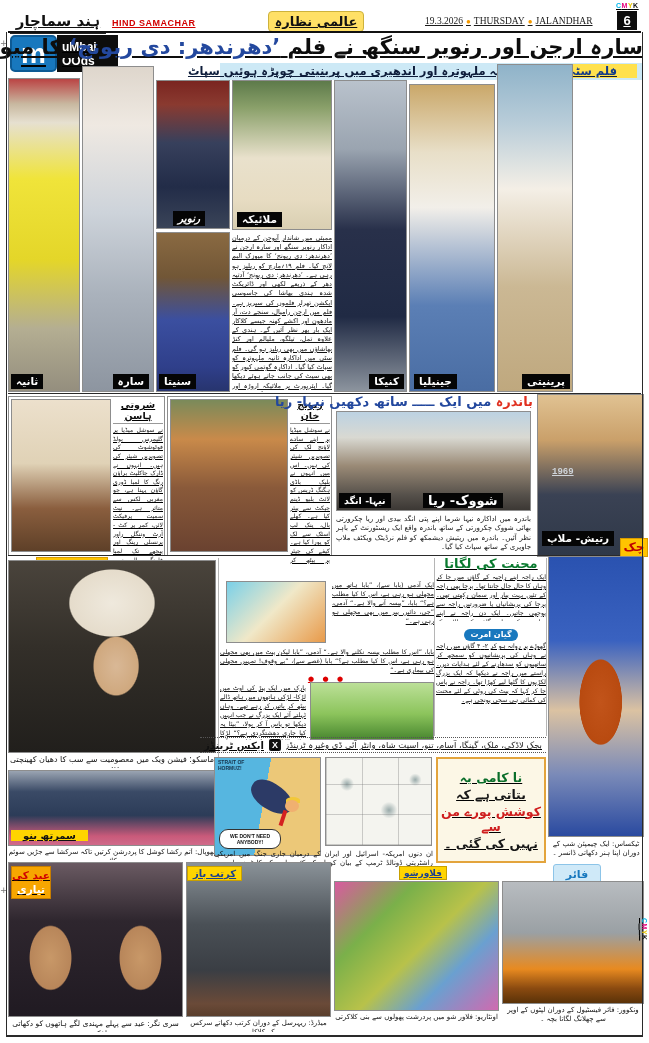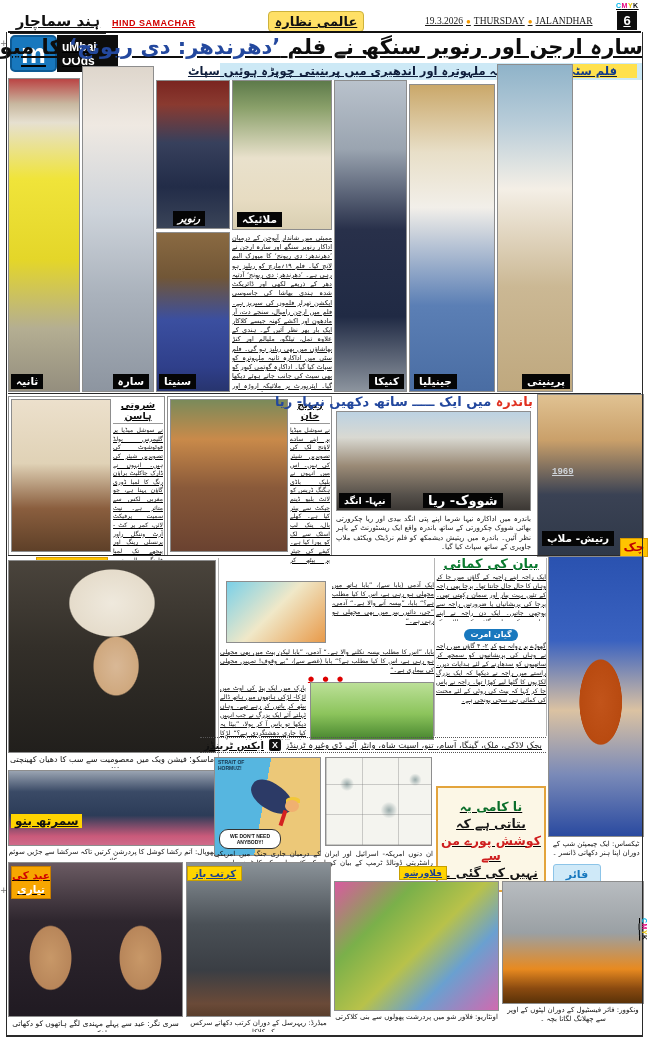--- a/index.html
+++ b/index.html
@@ -95,21 +95,21 @@
      border:1px solid #2a9fd8;box-sizing:border-box;clip-path:polygon(0 50%,14px 0,100% 0,100% 100%,14px 100%);
      direction:rtl;text-align:center;font-size:15px;font-weight:bold;color:#1b4f9e;line-height:20px;}
   #dots{color:#d00;font-weight:bold;letter-spacing:3px;text-align:center;font-size:7px;}
   
   #story-hl{color:#0a7a2f;font-size:13px;font-weight:bold;direction:rtl;text-align:center;line-height:16px;}
   .ribbon{display:inline-block;background:#1878be;color:#fff;border-radius:8px;padding:0 6px;
           font-size:8px;font-weight:bold;line-height:12px;}
   
   #quote{left:436px;top:757px;width:110px;height:106px;background:#fcf7e6;border:2px solid #e3a43c;
          box-sizing:border-box;display:flex;flex-direction:column;justify-content:center;gap:2px;
-         direction:rtl;text-align:center;font-weight:bold;font-size:12.5px;margin-top:29px;}
+         direction:rtl;text-align:center;font-weight:bold;font-size:12.5px;}
   #quote .g{color:#0a6e2a}#quote .b{color:#171717}#quote .r{color:#cf1f1f}
   
   #xtrends{left:200px;top:737px;width:346px;height:16px;border-top:1px dotted #555;border-bottom:1px dotted #555;
            display:flex;flex-direction:row-reverse;align-items:center;gap:5px;direction:rtl;
            padding:0 4px;box-sizing:border-box;}
   #xtrends .t1{font-size:10px;font-weight:bold;color:#111;white-space:nowrap;}
   #xicon{width:12px;height:12px;background:#111;color:#fff;font-size:9px;font-weight:bold;text-align:center;
          line-height:12px;border-radius:2px;font-family:"Liberation Sans",sans-serif;flex:0 0 12px;}
   #xtrends .t2{font-size:8.5px;color:#222;white-space:nowrap;overflow:hidden;}
   
@@ -225,37 +225,37 @@
     <span class="abs" style="left:14px;top:72px;color:#cfd4da;font-family:'Liberation Mono',monospace;font-size:9px;font-weight:bold">1969</span>
     <span class="nl" style="left:4px;bottom:10px">رتیش- ملاپ</span>
   </div>
 
   <div class="hrule" style="left:8px;top:555px;width:633px;height:1px"></div>
 
   <div class="ylabel" style="left:36px;top:557px;width:70px;height:17px;font-size:12px;line-height:17px">معصومیت</div>
   <div class="ph ph-model" style="left:8px;top:560px;width:208px;height:193px"></div>
   <div class="cap" style="left:8px;top:755px;width:208px;height:13px;text-align:center;font-size:8px">ماسکو: فیشن ویک میں معصومیت سے سب کا دھیان کھینچتی ماڈل ۔</div>
   <div class="ph ph-dancers" style="left:8px;top:770px;width:208px;height:76px">
-    <span class="abs" style="left:2px;bottom:17px;background:#ffd400;color:#111;font-size:12px;font-weight:bold;padding:0 4px;direction:rtl">سمرتھ بنو</span>
+    <span class="abs" style="left:2px;bottom:4px;background:#ffd400;color:#111;font-size:10px;font-weight:bold;padding:0 12px;direction:rtl">سمرتھ بنو</span>
   </div>
   <div class="cap" style="left:8px;top:848px;width:208px;height:12px;font-size:7px;text-align:center">بھوپال: آتم رکشا کوشل کا پردرشن کرتیں تاکہ سرکشا سے جڑیں سوئم سیوکائیں ۔</div>
 
   <div class="vrule" style="left:218px;top:558px;height:300px"></div>
   <div class="abs" style="left:220px;top:556px;width:214px;height:184px">
     <div class="ph cart1" style="left:6px;top:25px;width:100px;height:62px"></div>
     <div class="abs txtcol" style="right:0;top:25px;width:102px;height:64px;font-size:6.3px">ایک آدمی (بابا سے)، ”بابا ہاتھ میں مچھلی ہو رہی ہے، اس کا کیا مطلب ہے؟“ بابا، ”پیسہ آنے والا ہے۔“ آدمی، ”جی، دائیں پیر میں بھی مچھلی ہو رہی ہے۔“</div>
     <div class="abs txtcol" style="left:0;top:92px;width:214px;height:26px;font-size:6.3px">بابا، ”اس کا مطلب پیسہ نکلنے والا ہے۔“ آدمی، ”بابا لیکن پیٹ میں بھی مچھلی ہو رہی ہے، اس کا کیا مطلب ہے؟“ بابا (غصے سے)، ”بے وقوف! تمہیں مچھلی کی بیماری ہے۔“</div>
     <div id="dots" class="abs" style="left:0;top:119px;width:214px">● ● ●</div>
     <div class="abs txtcol" style="left:0;top:128px;width:86px;height:56px;font-size:6.3px">پارک میں ایک پیڑ کی اوٹ میں لڑکا- لڑکی ہاتھوں میں ہاتھ ڈالے بیٹھ کر باتیں کر رہے تھے۔ وہاں ٹہلتے آئے ایک بزرگ نے جب انہیں دیکھا تو پاس آ کر بولا، ”بیٹا یہ کیا جاری دھشتگردی ہے؟“ لڑکا بولا، ”انکل عینک اتاریئے، آپ دھشتگردی کو بھی عشق کہہ دیں گے!“</div>
     <div class="ph cart2" style="left:90px;top:126px;width:124px;height:58px"></div>
   </div>
 
   <div class="vrule" style="left:434px;top:558px;height:178px"></div>
   <div class="abs" style="left:436px;top:556px;width:110px;height:180px">
-    <div id="story-hl">بیان کی کمائی</div>
+    <div id="story-hl">محنت کی لگاتا</div>
     <div class="txtcol" style="height:48px;font-size:6.3px;margin-top:1px">ایک راجہ اپنے راجیہ کے گاؤں میں جا کر وہاں کا حال چال جانتا تھا۔ پرجا بھی راجہ کے تئیں بہت پیار اور سمان رکھتی تھی۔ پرجا کی پریشانیاں یا ضرورتیں راجہ سے پوچھی جاتیں۔ ایک دن راجہ نے اپنے ساتھیوں کے ساتھ گاؤں کے حالات کو دیکھا۔</div>
     <div style="text-align:center;margin:1px 0">
       <span class="ribbon">گیان امرت</span>
     </div>
     <div class="txtcol" style="height:96px;font-size:6.3px">گھوڑے پر روانہ ہو کر ۲- ۴ گاؤں میں راجہ نے وہاں کی پریشانیوں کو سمجھ کر ساتھیوں کو سدھارنے کے لئے ہدایات دیں۔ راستے میں راجہ نے دیکھا کہ ایک بزرگ لکڑیوں کا گٹھا لیے کھڑا تھا۔ راجہ نے پاس جا کر کہا کہ پیٹ کی روٹی کے لئے محنت کی کمائی ہی سچی پونجی ہے۔</div>
   </div>
 
   <div class="vrule" style="left:546px;top:558px;height:178px"></div>
   <div class="ylabel" style="left:620px;top:538px;width:26px;height:17px;font-size:12px;line-height:17px">چک</div>
   <div class="ph ph-cheer" style="left:548px;top:556px;width:96px;height:281px"></div>

